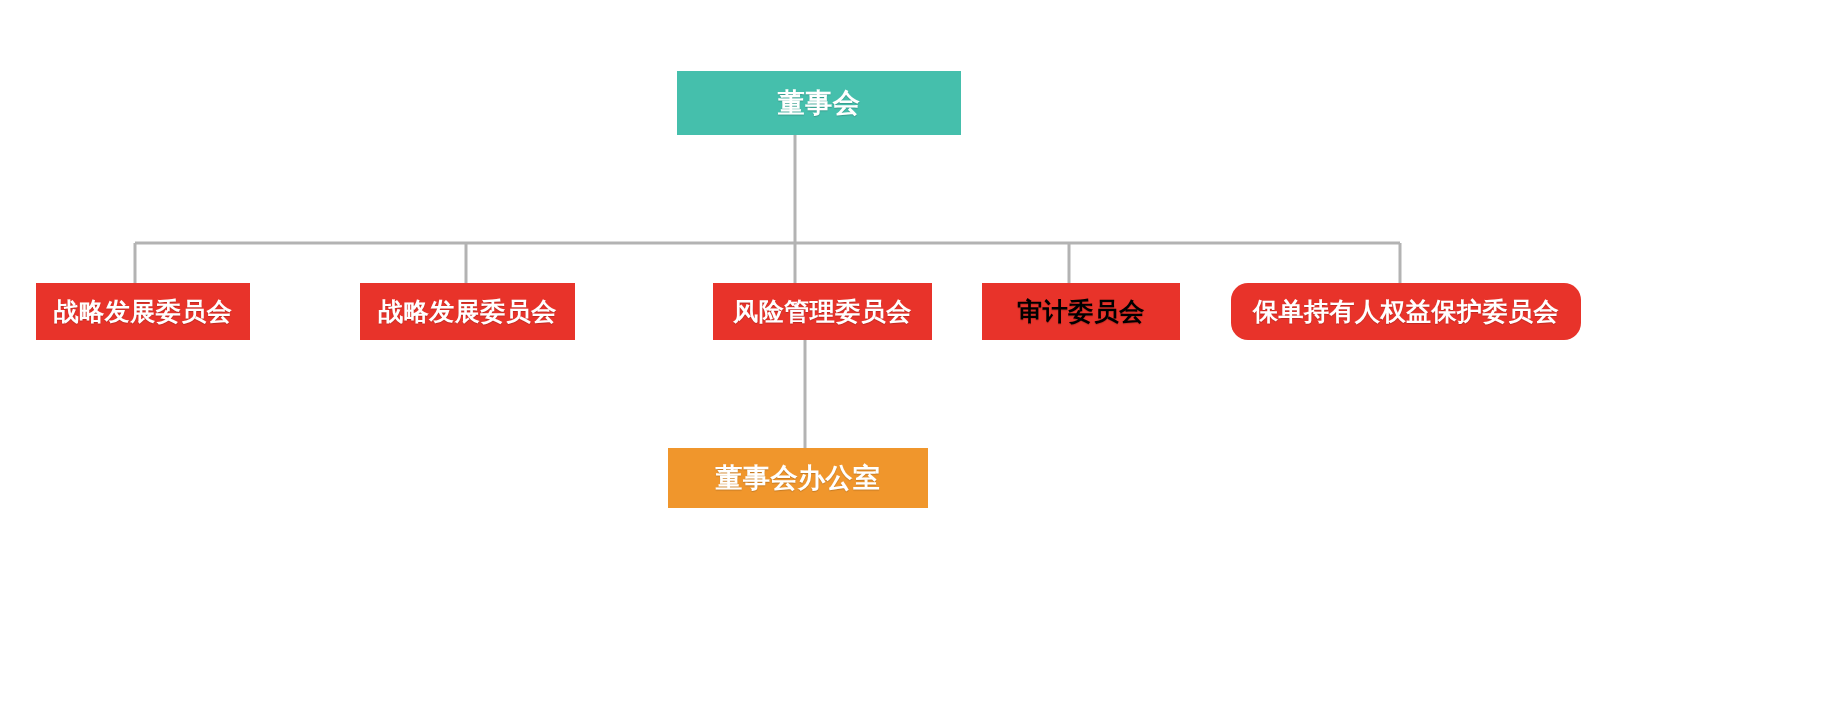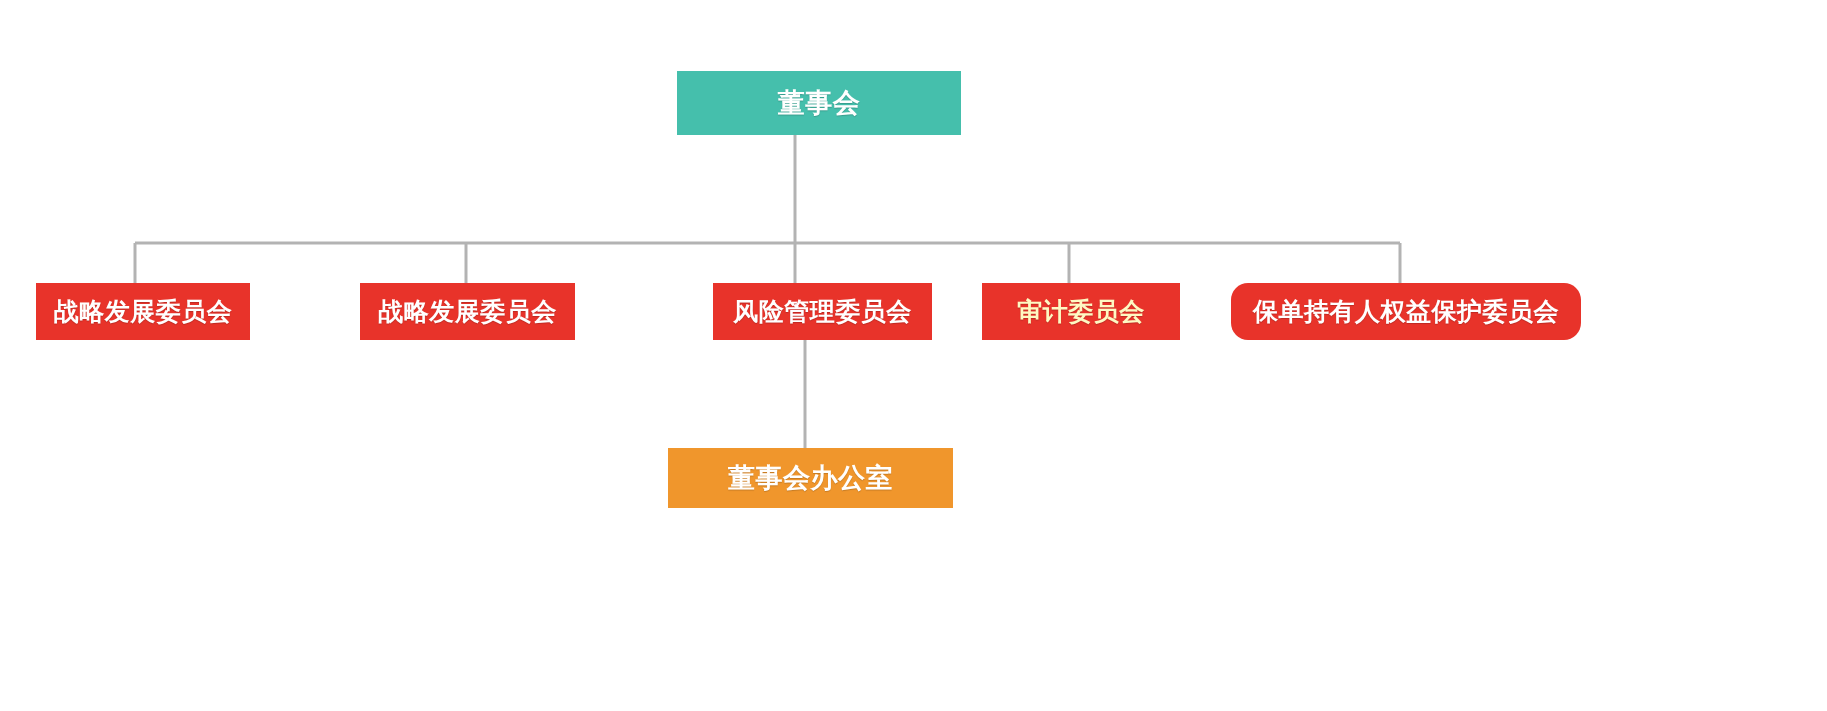--- a/index.html
+++ b/index.html
@@ -75,25 +75,25 @@
   </div>
 
   <div class="node node-committee" style="left: 360px; top: 283px; width: 215px; height: 57px; background: rgb(232, 51, 42); color: rgb(255, 255, 255);">
     <span>战略发展委员会</span>
   </div>
 
   <div class="node node-committee" style="left: 686px; top: 283px; width: 219px; height: 57px; background: rgb(232, 51, 42); color: rgb(255, 255, 255); margin-left: 27px;">
     <span>风险管理委员会</span>
   </div>
 
-  <div class="node node-committee" style="left: 982px; top: 283px; width: 198px; height: 57px; background: rgb(232, 51, 42); color: #fef9c3;">
+  <div class="node node-committee" style="left: 982px; top: 283px; width: 198px; height: 57px; background: rgb(232, 51, 42); color: #000000;">
     <span>审计委员会</span>
   </div>
 
   <div class="node node-committee" style="left: 1231px; top: 283px; width: 350px; height: 57px; background: rgb(232, 51, 42); color: rgb(255, 255, 255); border-radius: 17px;">
     <span>保单持有人权益保护委员会</span>
   </div>
 
-  <div class="node node-office" style="left: 668px; top: 448px; width: 285px; height: 60px; background: rgb(240, 150, 44); color: rgb(255, 255, 255);">
+  <div class="node node-office" style="left: 668px; top: 448px; width: 260px; height: 60px; background: rgb(240, 150, 44); color: rgb(255, 255, 255);">
     <span>董事会办公室</span>
   </div>
 
 </div>
 
 </body></html>

